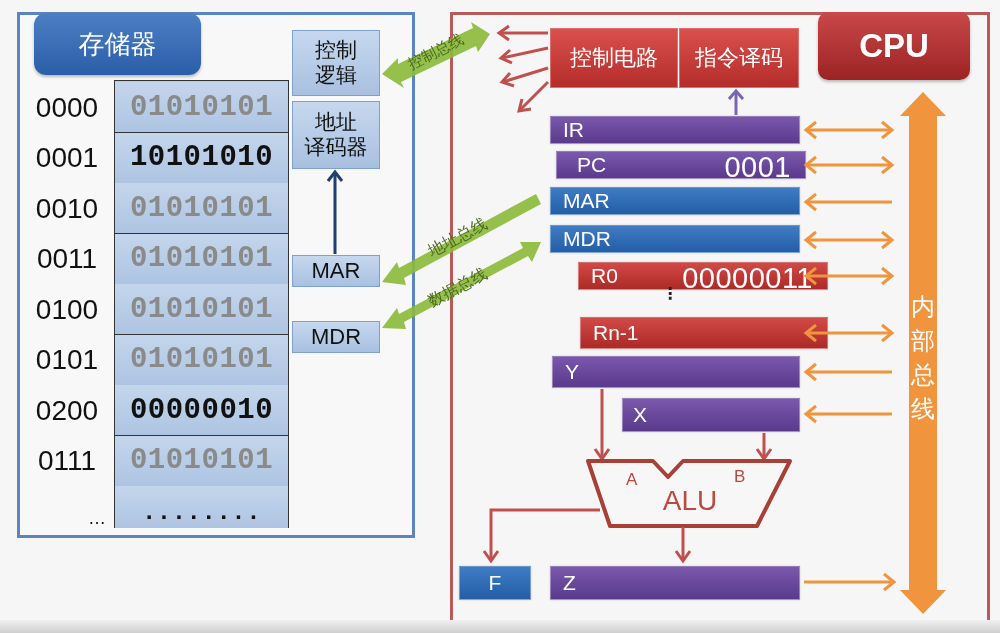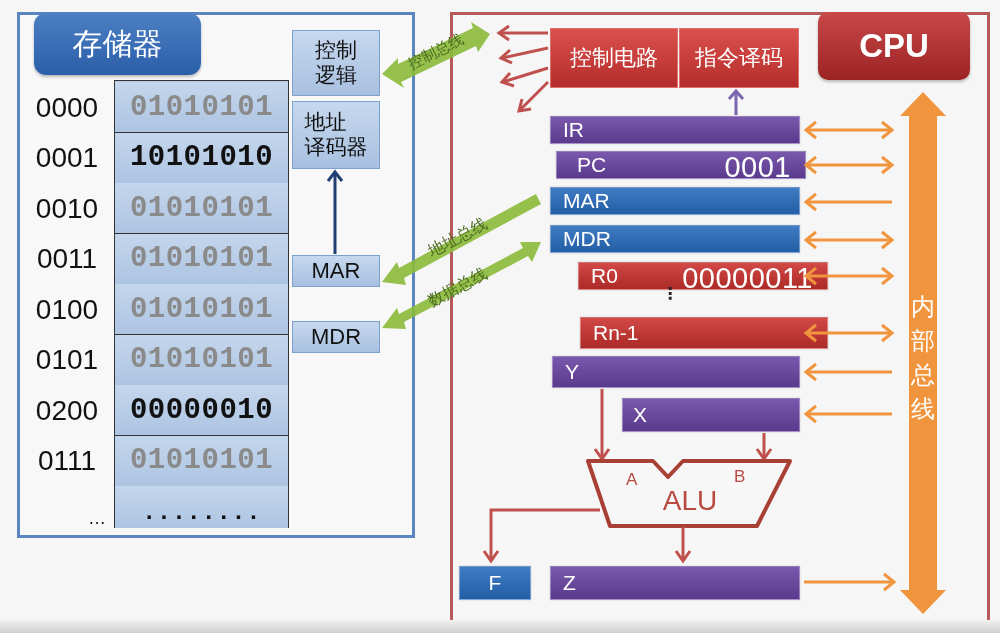--- a/index.html
+++ b/index.html
@@ -11,39 +11,39 @@
   .abs { position: absolute; box-sizing: border-box; }
   .bottom-shade {
     left: 0; top: 620px; width: 1000px; height: 13px;
     background: linear-gradient(#f0f0f0, #cfcfcf);
   }
   
   .mem-frame { left: 17px; top: 12px; width: 398px; height: 526px; border: 3px solid #5a85c0; background: #f8f8f8; }
   .mem-title {
     left: 34px; top: 13px; width: 167px; height: 62px;
     background: linear-gradient(#4d7fc4, #2a5ea8);
-    border-radius: 12px; color: #fff; font-size: 30px;
+    border-radius: 12px; color: #fff; font-size: 26px;
     display: flex; align-items: center; justify-content: center;
     box-shadow: 0 2px 3px rgba(0,0,0,0.25);
     font-family: "DejaVu Sans", sans-serif;
   }
   .mem-col { left: 114px; top: 80px; width: 175px; height: 446px; border: 1.5px solid #333; border-bottom: none; background: #b8cde6; }
   .mem-cell {
     left: 114px; width: 175px; height: 51px; border: 1.5px solid #333; border-top: none;
     background: linear-gradient(#c4d6ec, #adc4e2);
     display: flex; align-items: center; justify-content: center;
     font-size: 29px; font-weight: bold; color: #8a8a8a; letter-spacing: 0.5px; font-family: Liberation Mono, monospace;
   }
   .mem-cell.dark { color: #111; }
   .mem-cell.last { border-bottom: none; height: 42px; align-items: flex-end; padding-bottom: 2px; color: #111; font-size: 24px; }
   .addr { left: 22px; width: 90px; height: 51px; display: flex; align-items: center; justify-content: center; font-size: 28px; color: #111; }
   .addr.dots { align-items: flex-end; justify-content: flex-end; padding-right: 6px; font-size: 18px; }
   .mem-box {
     background: linear-gradient(#c6d8ee, #a8c0e0); border: 1.5px solid #7ea0cc;
-    display: flex; align-items: center; justify-content: center; text-align: left;
+    display: flex; align-items: center; justify-content: center; text-align: center;
     color: #111; font-size: 21px; line-height: 1.2;
     font-family: "DejaVu Sans", sans-serif;
   }
   .mem-box.en { font-family: "Liberation Sans", sans-serif; font-size: 22px; }
 
   
   .cpu-frame { left: 450px; top: 12px; width: 540px; height: 612px; border: 3px solid #b85a5a; }
   .cpu-title {
     left: 818px; top: 12px; width: 152px; height: 68px;
     background: linear-gradient(#c9484a, #9c2323);

